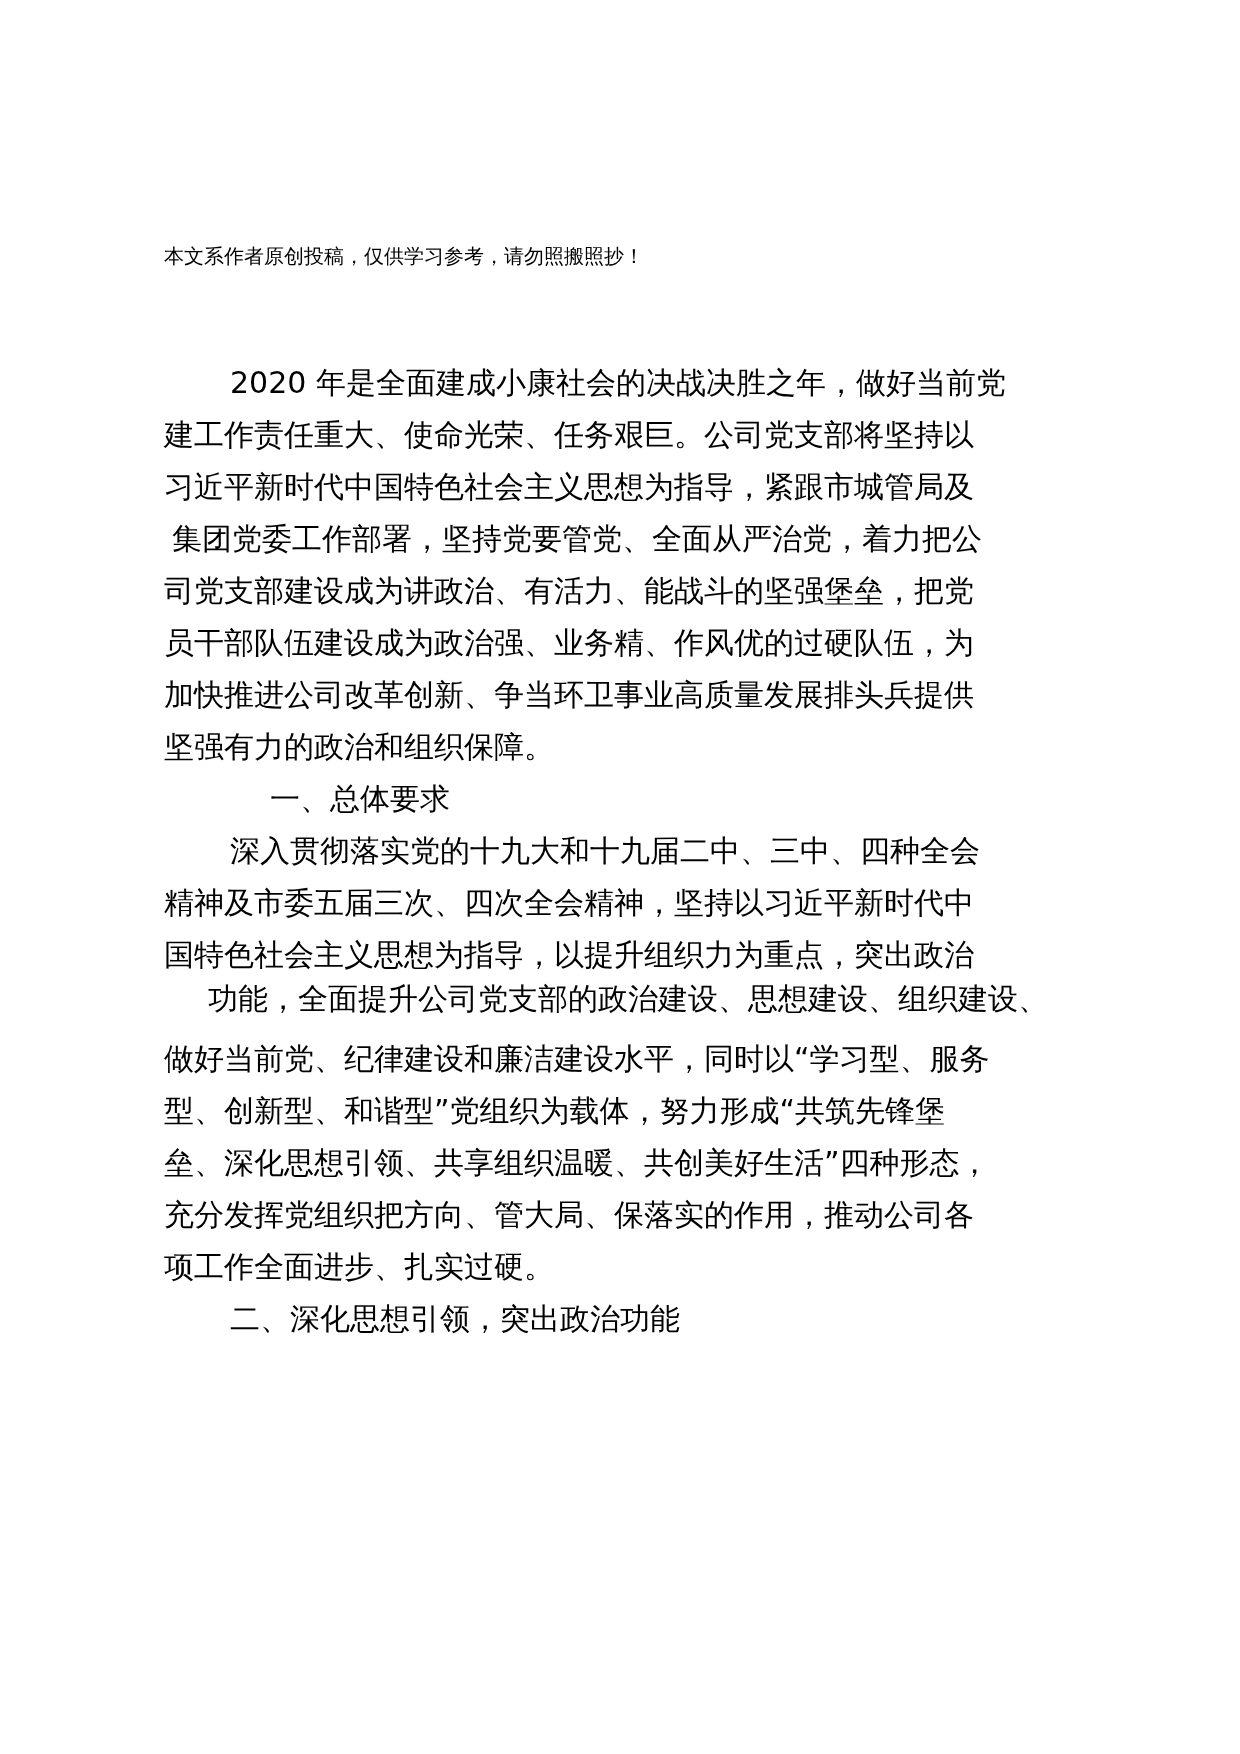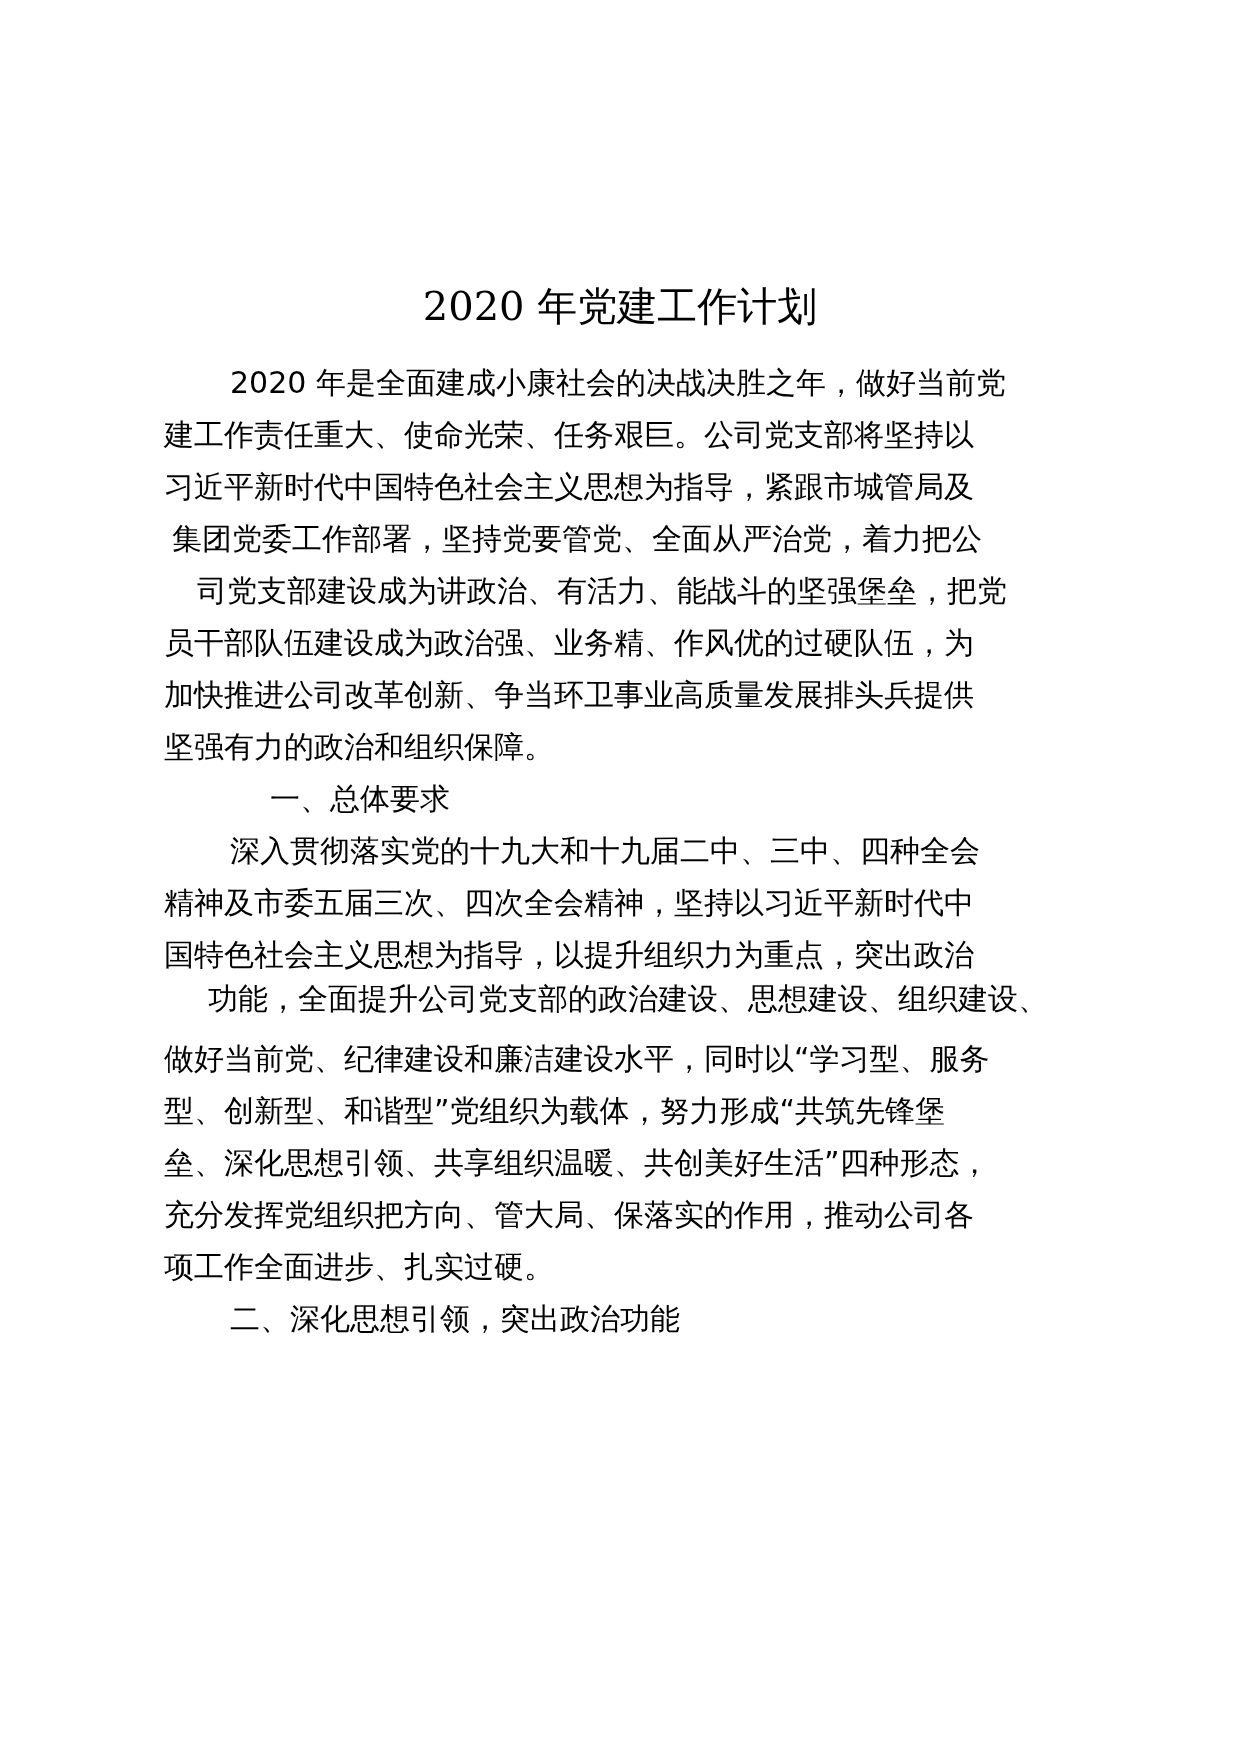--- a/index.html
+++ b/index.html
@@ -61,32 +61,29 @@
     }
     .indent {
       left: 66px;
     }
   </style>
 </head>
 <body>
 
 <div class="page">
 
+  <div class="disclaimer">本文系作者原创投稿，仅供学习参考，请勿照搬照抄！</div>
 
-  <div class="title">
-    <span>2020</span>
-    <span class="title-cjk">年党建工作计划</span>
-  </div>
 
   <div class="body-text" style="top:354px;">
     <div class="line indent" style="top:0px;">2020 年是全面建成小康社会的决战决胜之年，做好当前党</div>
     <div class="line" style="top:52px;">建工作责任重大、使命光荣、任务艰巨。公司党支部将坚持以</div>
     <div class="line" style="top:104px;">习近平新时代中国特色社会主义思想为指导，紧跟市城管局及</div>
     <div class="line" style="top:156px;margin-left:8px;">集团党委工作部署，坚持党要管党、全面从严治党，着力把公</div>
-    <div class="line" style="top:208px;margin-left:33px;">司党支部建设成为讲政治、有活力、能战斗的坚强堡垒，把党</div>
+    <div class="line" style="top:208px;">司党支部建设成为讲政治、有活力、能战斗的坚强堡垒，把党</div>
     <div class="line" style="top:260px;">员干部队伍建设成为政治强、业务精、作风优的过硬队伍，为</div>
     <div class="line" style="top:312px;">加快推进公司改革创新、争当环卫事业高质量发展排头兵提供</div>
     <div class="line" style="top:364px;">坚强有力的政治和组织保障。</div>
   </div>
 
   <div class="body-text" style="top:770px;">
     <div class="line indent" style="top:0px;margin-left:40px;">一、总体要求</div>
   </div>
 
   <div class="body-text" style="top:822px;">

